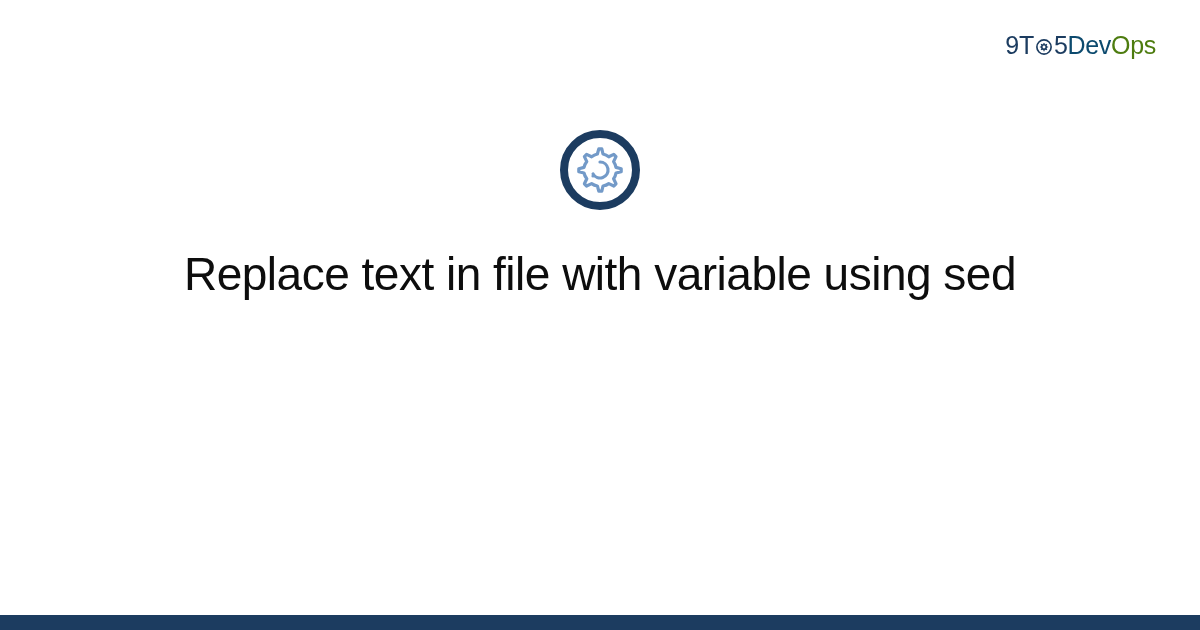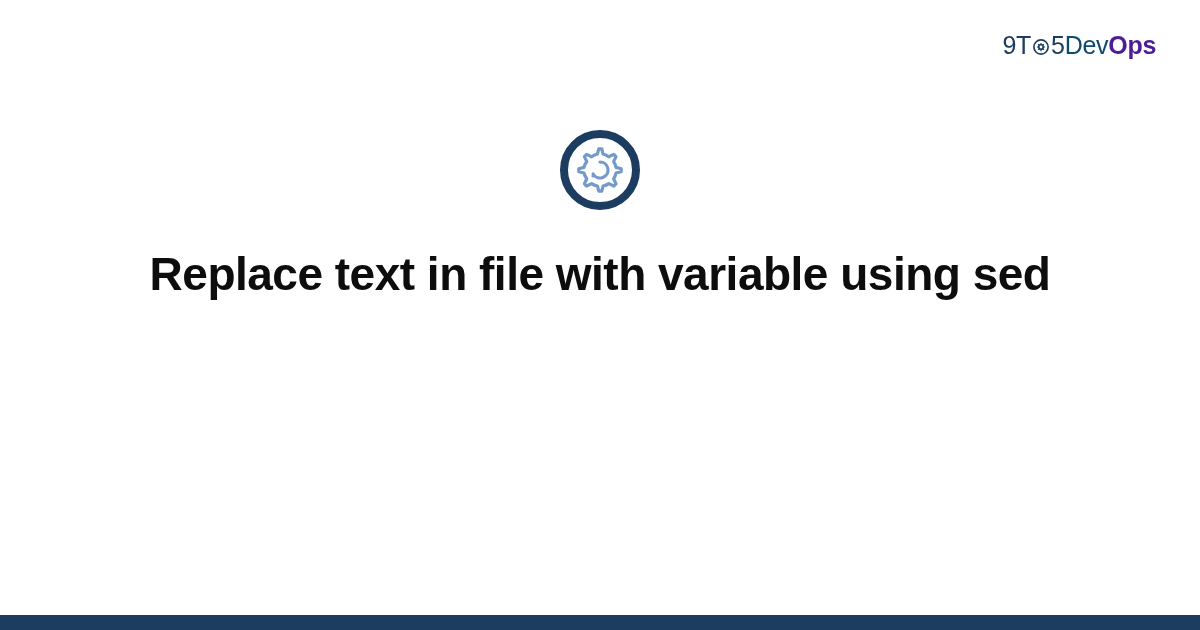--- a/index.html
+++ b/index.html
@@ -38,22 +38,22 @@
     }
     .brand .five {
       color: #1c3c60;
       font-weight: 400;
     }
     .brand .dev {
       color: #0c4a6e;
       font-weight: 400;
     }
     .brand .ops {
-      color: #4c1d95;
-      font-weight: 700;
+      color: #4d7c0f;
+      font-weight: 400;
     }
     .center-content {
       position: absolute;
       top: 130px;
       left: 0;
       right: 0;
       display: flex;
       flex-direction: column;
       align-items: center;
     }
@@ -66,21 +66,21 @@
       align-items: center;
       justify-content: center;
       margin-bottom: 36px;
     }
     .gear-svg {
       width: 48px;
       height: 48px;
     }
     .title {
       font-size: 46px;
-      font-weight: 700;
+      font-weight: 400;
       color: #0d0d0d;
       text-align: center;
       line-height: 1.25;
       max-width: 1000px;
       letter-spacing: -0.5px;
     }
     .footer-bar {
       position: absolute;
       bottom: 0;
       left: 0;

